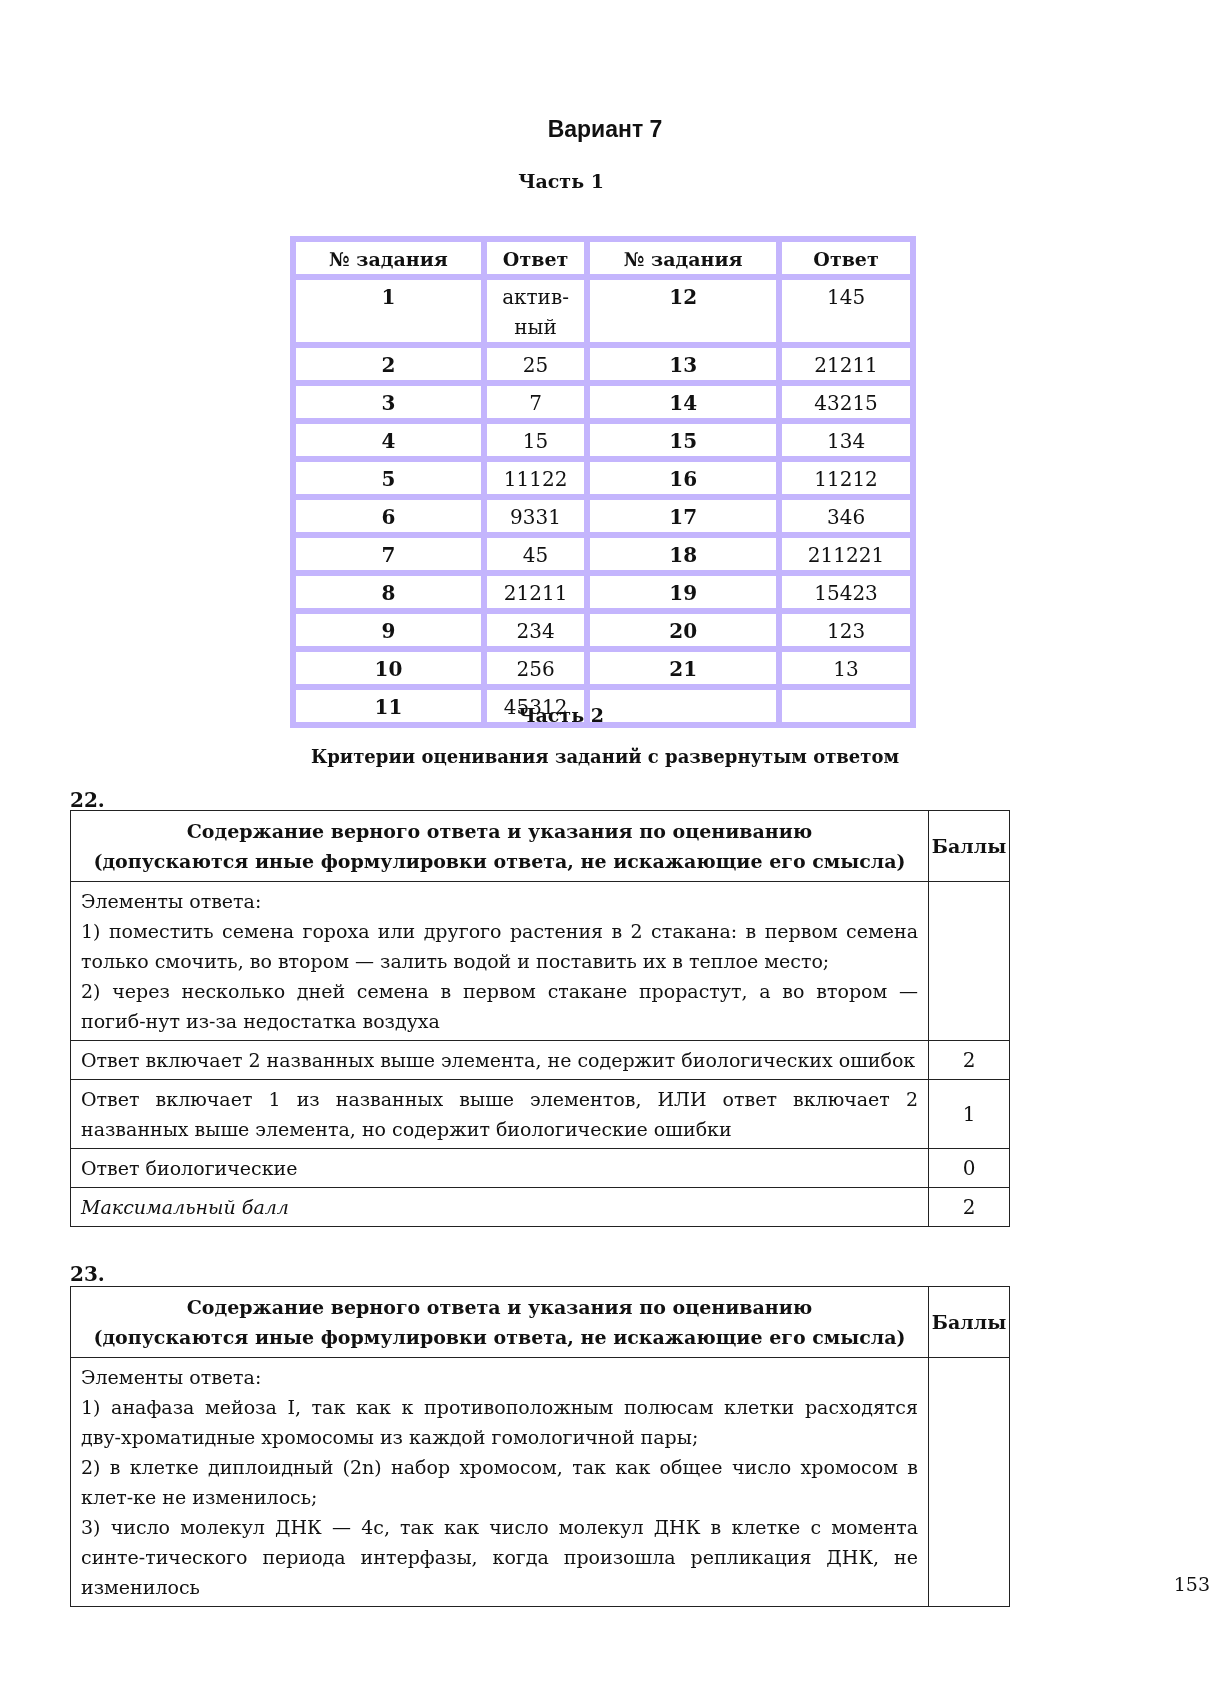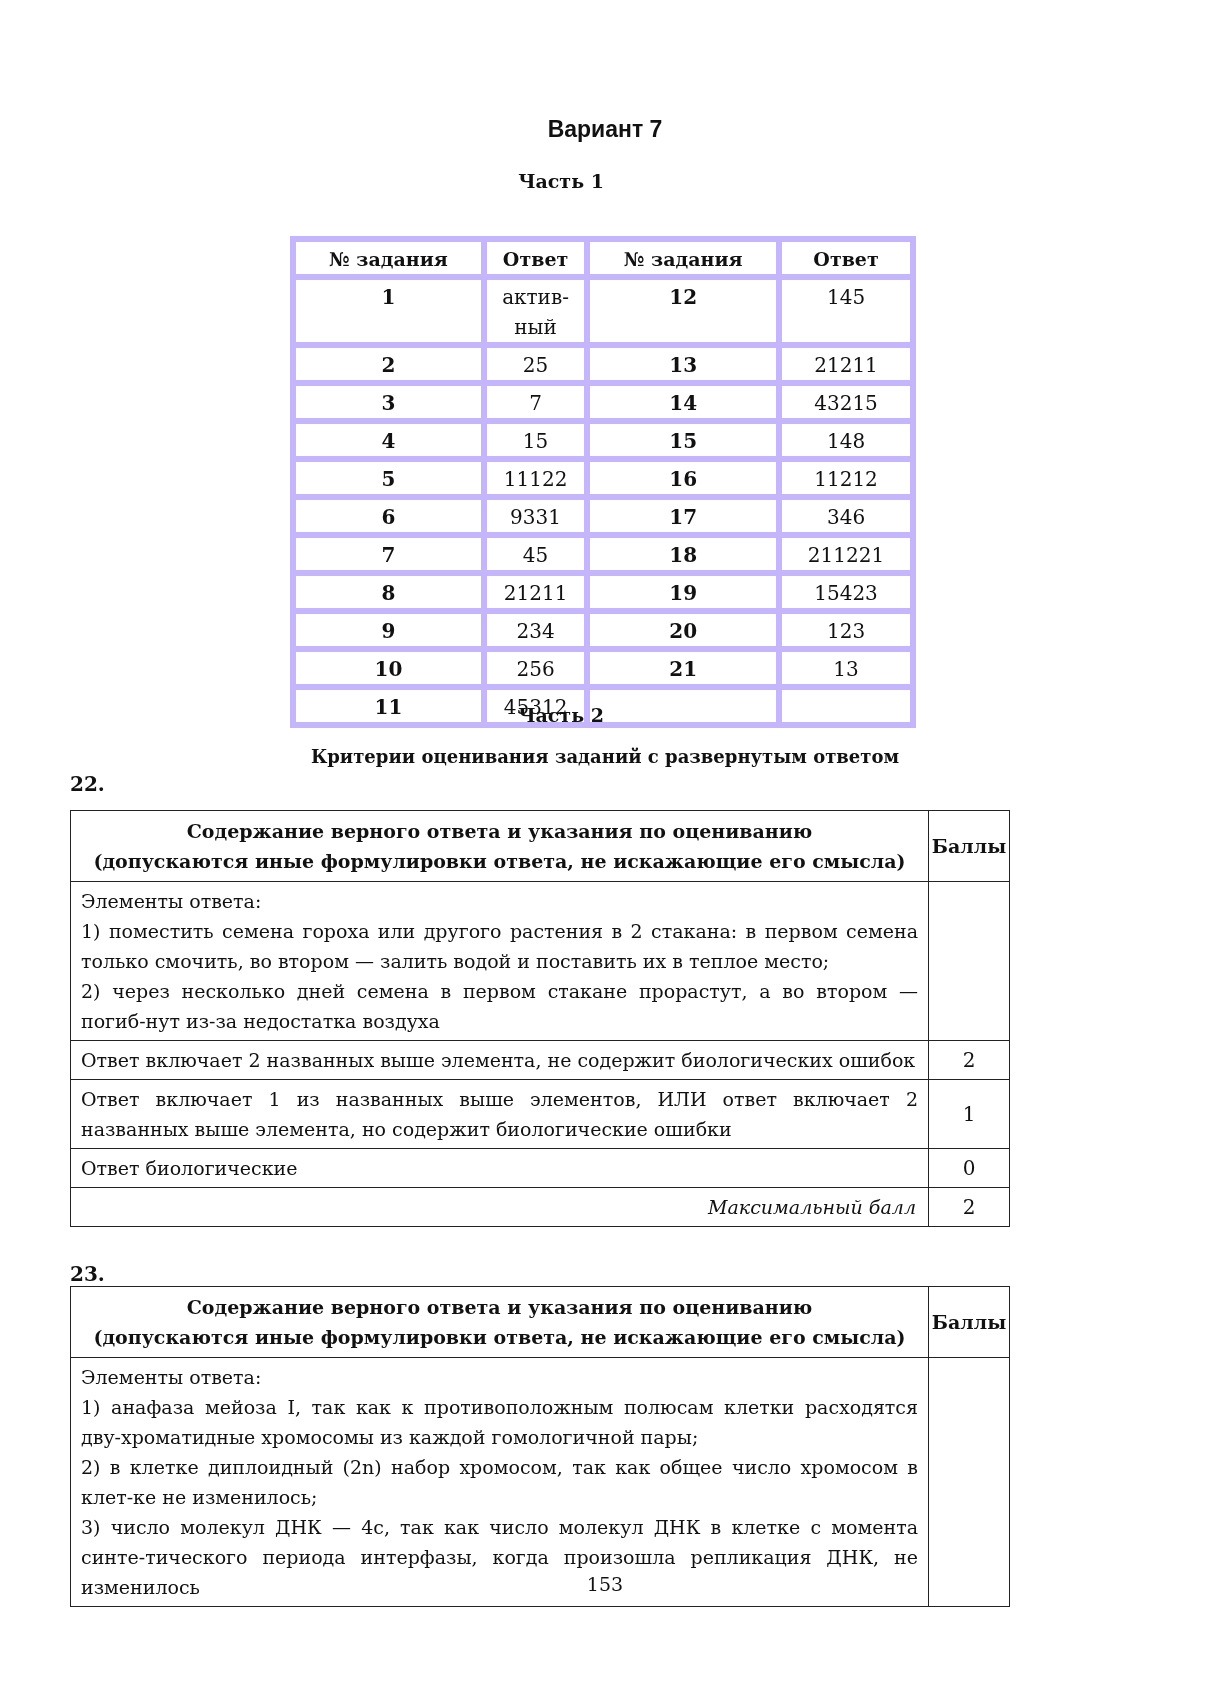--- a/index.html
+++ b/index.html
@@ -71,21 +71,21 @@
     table.answers col.c2 { width: 104px; }
     table.answers col.c3 { width: 194px; }
     table.answers col.c4 { width: 135px; }
 
     .task-number {
       position: absolute;
       left: 70px;
       font-weight: bold;
       font-size: 20px;
     }
-    .task22-number { top: 772px; text-align: center; }
+    .task22-number { top: 788px; text-align: center; }
     .task23-number { top: 1262px; }
 
     table.criteria {
       position: absolute;
       left: 70px;
       width: 940px;
       border-collapse: collapse;
       font-size: 19px;
     }
     table.criteria th, table.criteria td {
@@ -108,34 +108,33 @@
     table.criteria td.score {
       text-align: center;
       vertical-align: middle;
       font-weight: normal;
       font-size: 20px;
     }
     table.criteria td.text {
       text-align: justify;
     }
     table.criteria td.max-label {
-      text-align: right;
       font-style: italic;
       padding-right: 12px;
     }
     .task22-table { top: 810px; }
     .task23-table { top: 1286px; }
     .elem-line { display: block; }
 
     .page-number {
       position: absolute;
       top: 1573px;
       left: 0;
       width: 1210px;
-      text-align: center;
+      text-align: right;
       font-size: 19px;
     }
   </style>
 </head>
 <body>
 
 <div class="variant-title">Вариант 7</div>
 
 <div class="part-title part1-title">Часть 1</div>
 
@@ -173,21 +172,21 @@
       <tr>
         <td class="num">3</td>
         <td class="ans">7</td>
         <td class="num">14</td>
         <td class="ans">43215</td>
       </tr>
       <tr>
         <td class="num">4</td>
         <td class="ans">15</td>
         <td class="num">15</td>
-        <td class="ans">148</td>
+        <td class="ans">134</td>
       </tr>
       <tr>
         <td class="num">5</td>
         <td class="ans">11122</td>
         <td class="num">16</td>
         <td class="ans">11212</td>
       </tr>
       <tr>
         <td class="num">6</td>
         <td class="ans">9331</td>

